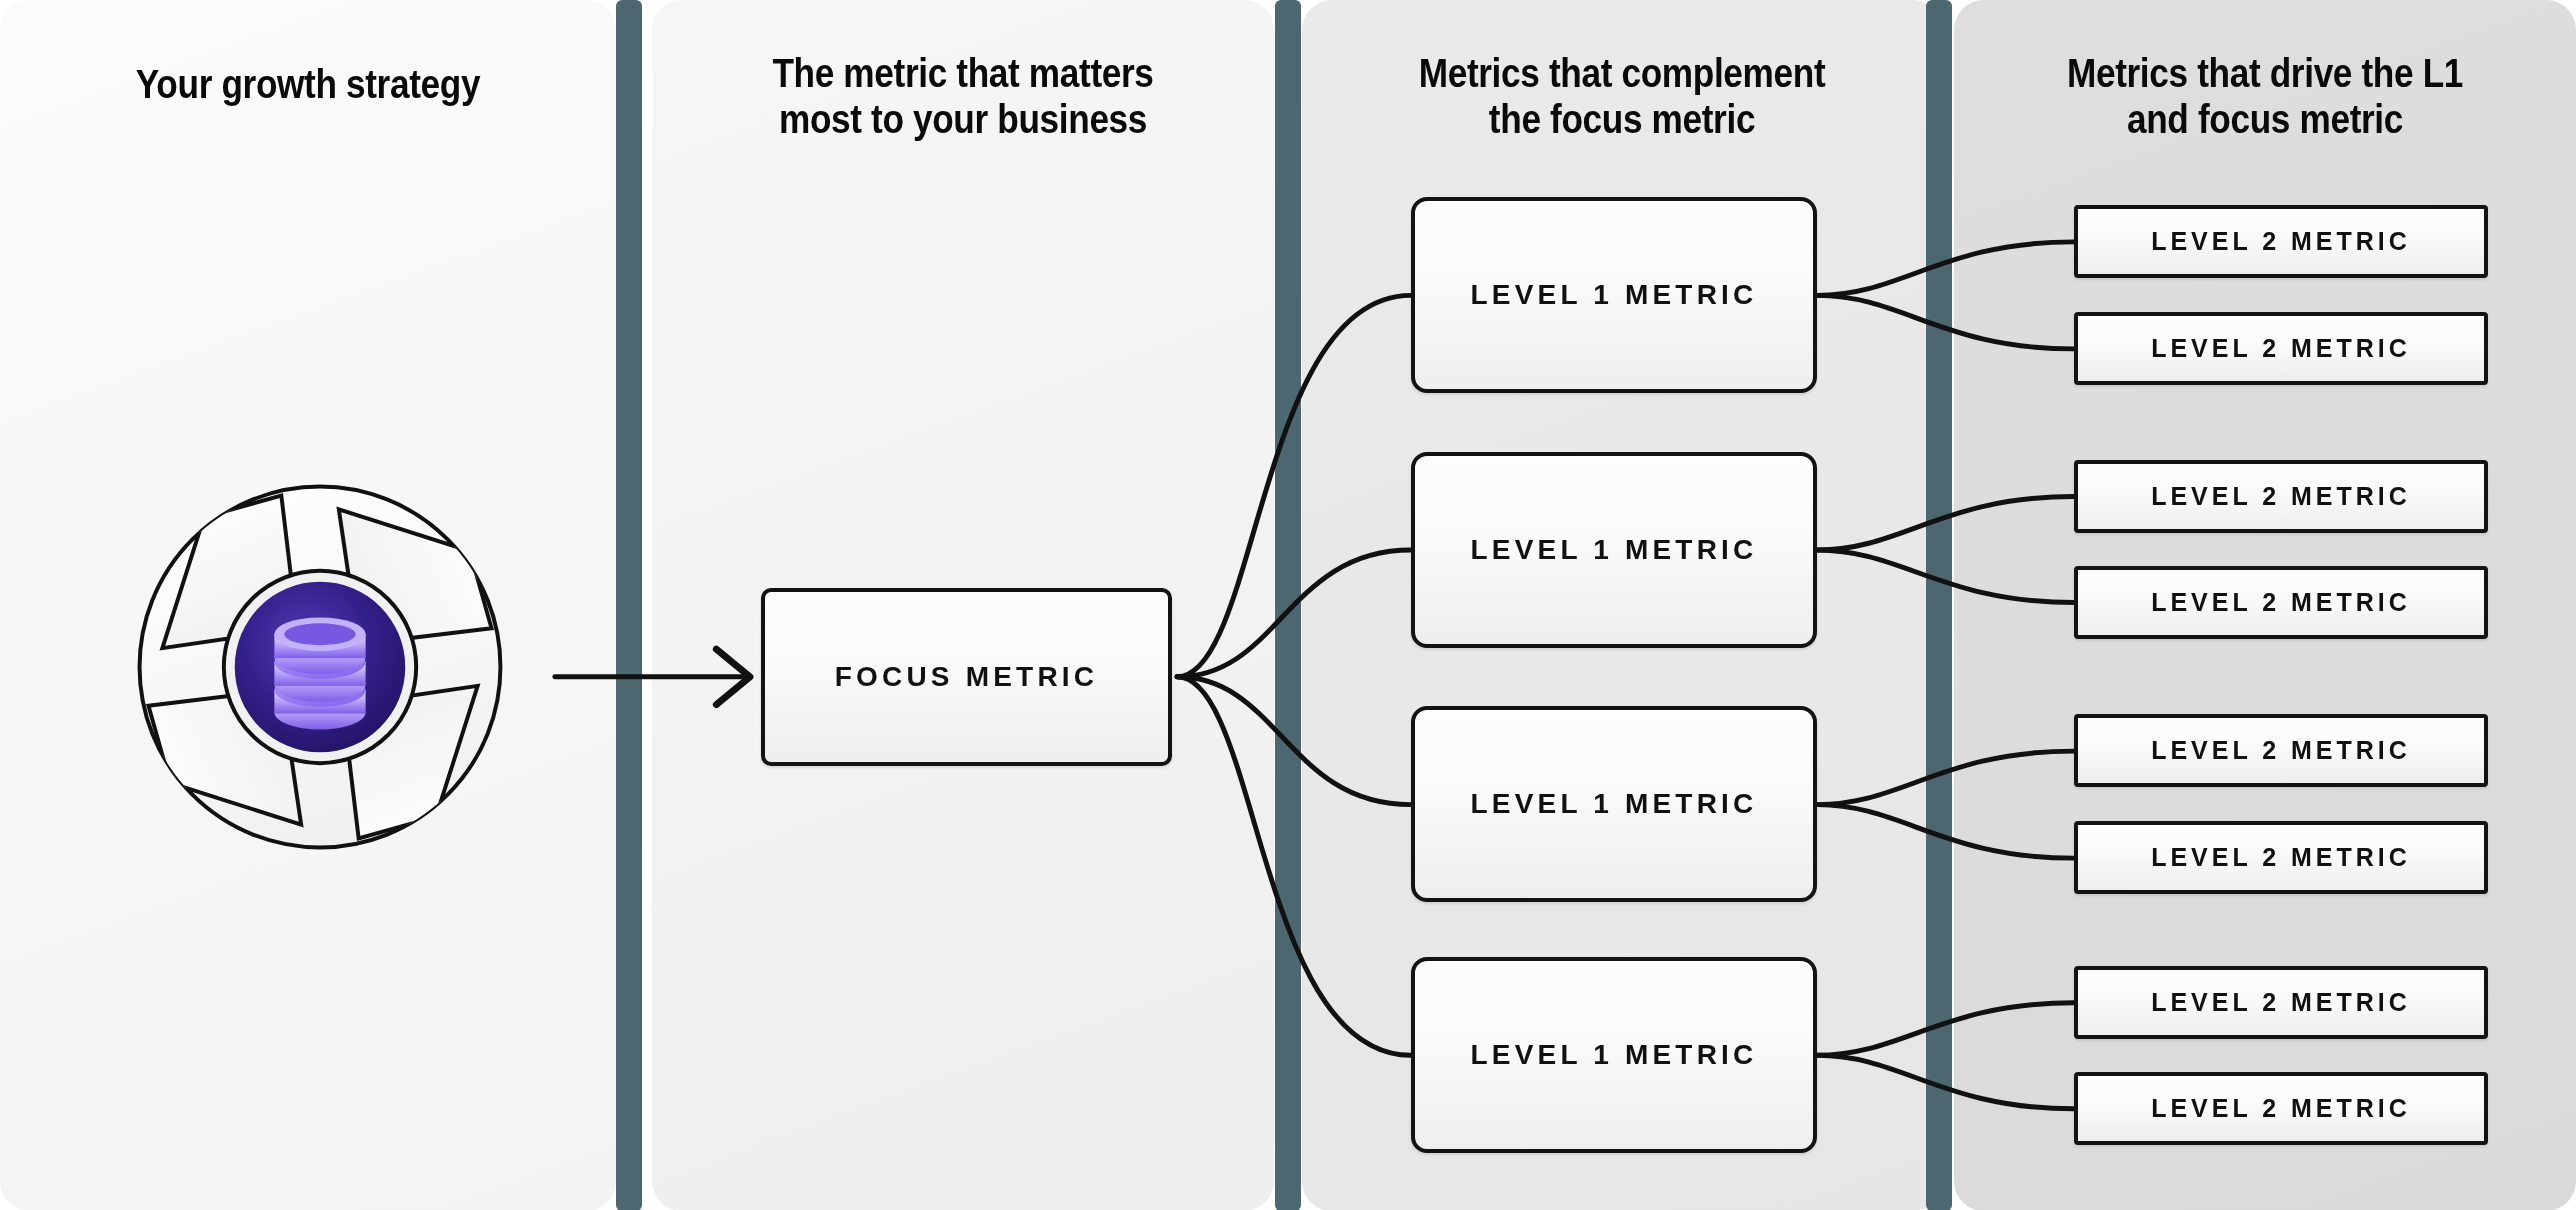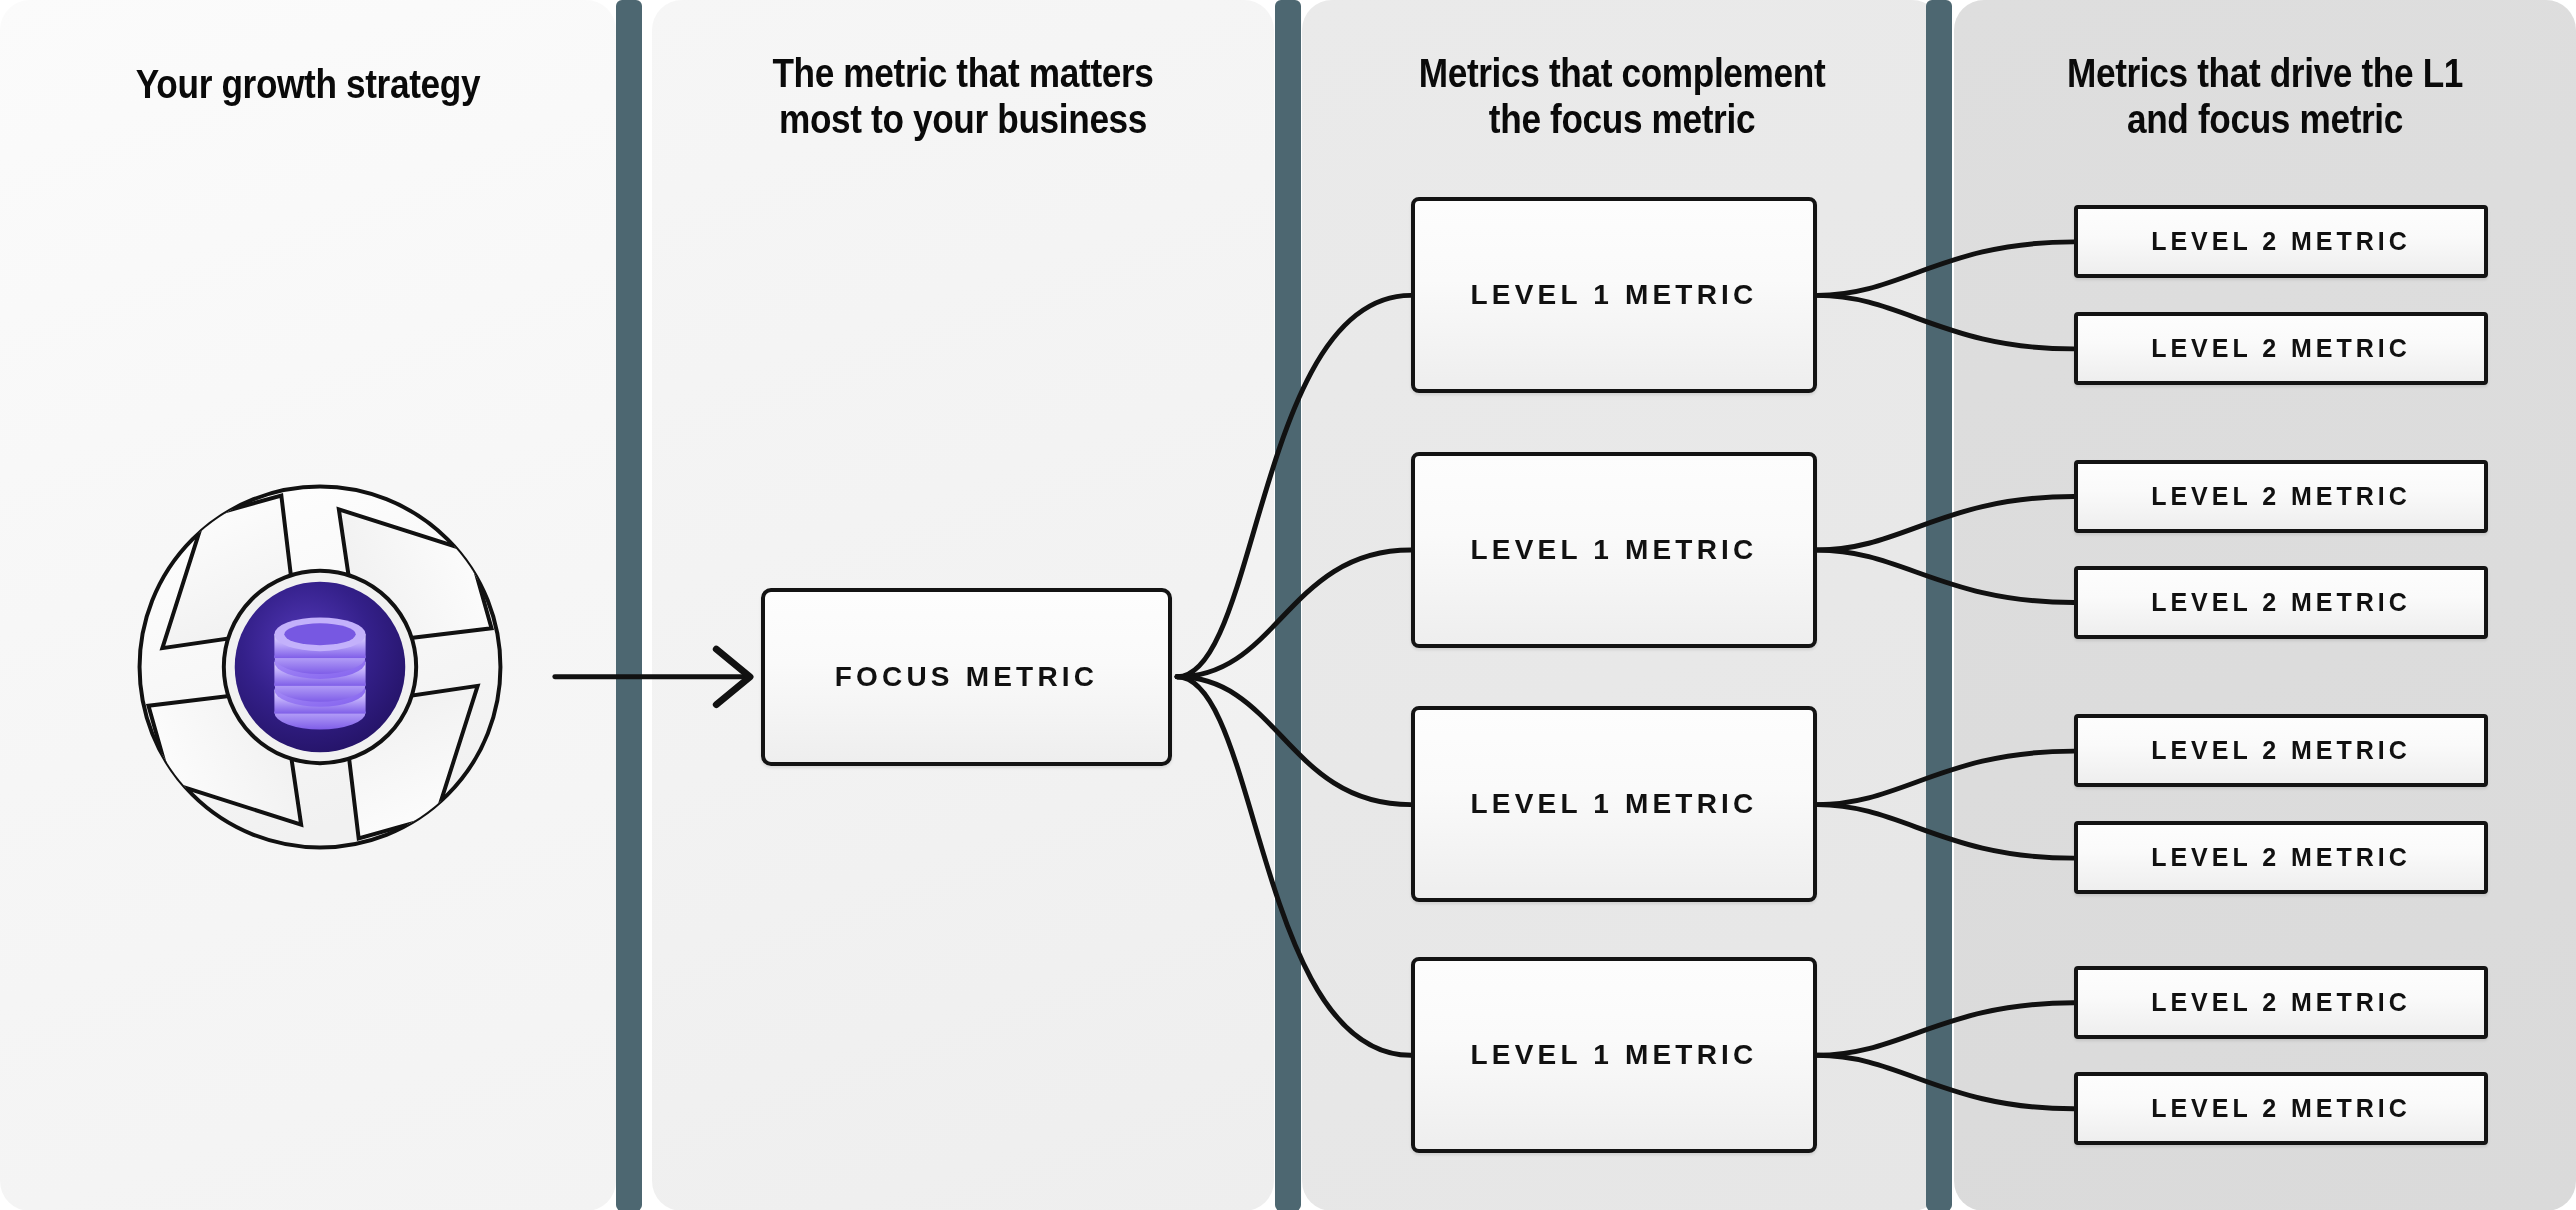--- a/index.html
+++ b/index.html
@@ -43,21 +43,21 @@
   .node{position:absolute;box-sizing:border-box;
         border:4px solid #131313;
         display:flex;align-items:center;justify-content:center;
         color:#111111;font-weight:700;text-align:center;
         background:linear-gradient(180deg,#fdfdfd 0%,#fafafa 42%,#eeeeee 100%);
         box-shadow:0 2px 3px rgba(0,0,0,.10);}
   .node span{pointer-events:none;}
 
   .node-focus{width:411px;height:178px;border-radius:10px;
               font-size:28px;letter-spacing:4.2px;}
-  .node-l1{width:406px;height:196px;border-radius:8px;
+  .node-l1{width:406px;height:196px;border-radius:16px;
            font-size:28px;letter-spacing:4.2px;}
   .node-l2{width:414px;height:73px;border-radius:4px;
            font-size:25px;letter-spacing:4px;}
 </style>
 </head>
 <body>
 
 <div id="stage">
 
   <div class="panel" id="panel-1"></div>

